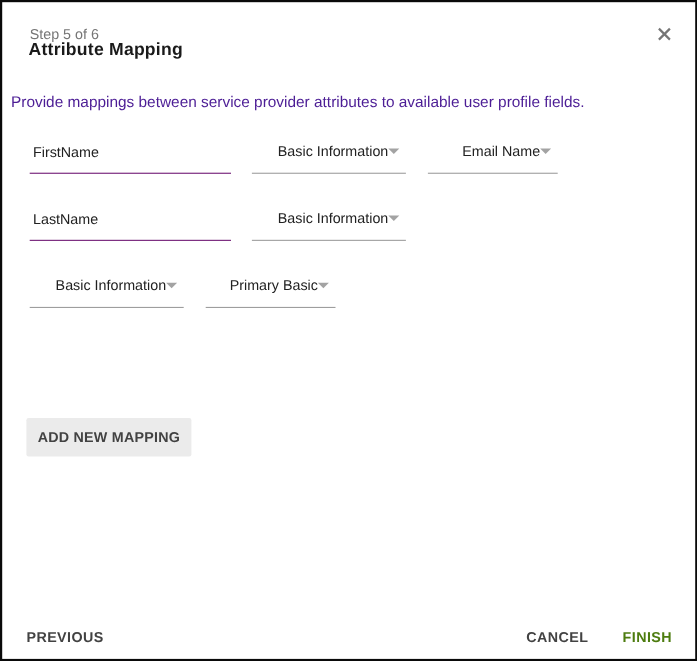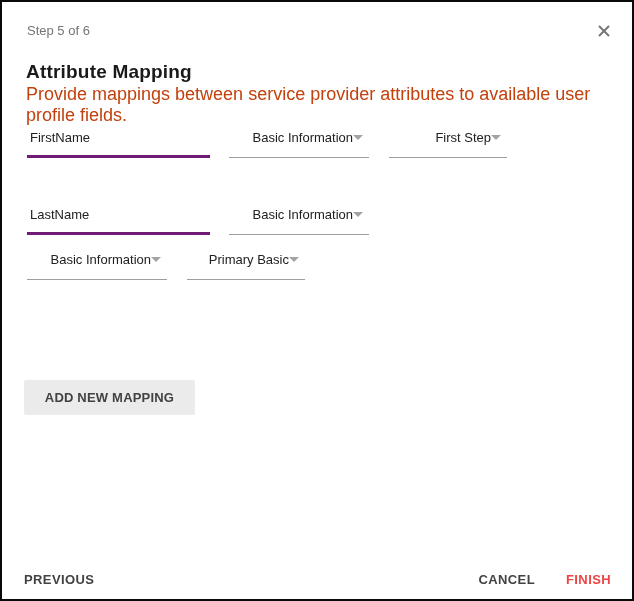--- a/index.html
+++ b/index.html
@@ -16,53 +16,52 @@
   }
   .step-label {
     position: absolute;
     left: 25px; top: 21px;
     font-size: 13px;
     color: #757575;
   }
   .dialog-title {
     position: absolute;
     left: 24px; top: 35px;
-    font-size: 19px;
+    font-size: 16px;
     font-weight: bold;
     color: #1a1a1a;
     letter-spacing: 0.2px;
-    margin-top: 24px;
   }
   .close-btn {
     position: absolute;
     right: 20px; top: 21px;
     width: 16px; height: 16px;
     cursor: pointer;
     display: flex; align-items: center; justify-content: center;
   }
   .description {
     position: absolute;
-    left: 24px; top: 82px;
-    font-size: 18px;
-    color: #c2410c;
+    left: 8px; top: 82px;
+    font-size: 14px;
+    color: #4c1d95;
   }
   .mapping-row {
     position: absolute;
     left: 25px;
     height: 29px;
     display: flex;
   }
   .row-1 { top: 127px; }
-  .row-2 { top: 204px; }
+  .row-2 { top: 188px; }
   .row-3 { top: 249px; }
   .attr-input {
     width: 183px;
     margin-right: 19px;
     border: none;
-    border-bottom: 3px solid #701a75;
+    border-bottom: 1px solid #701a75;
     font-family: "Liberation Sans", sans-serif;
     font-size: 13px;
     color: #212121;
     padding: 0 0 9px 3px;
     outline: none;
     background: transparent;
   }
   .dropdown {
     border-bottom: 1px solid #9e9e9e;
     display: flex;
@@ -78,21 +77,21 @@
   .dd-arrow {
     width: 0; height: 0;
     margin-top: 5px;
     border-left: 5px solid transparent;
     border-right: 5px solid transparent;
     border-top: 5px solid #a3a3a3;
   }
   .add-mapping-btn {
     position: absolute;
     left: 22px; top: 378px;
-    width: 171px; height: 35px;
+    width: 150px; height: 35px;
     background: #ebebeb;
     border: none;
     border-radius: 2px;
     font-family: "Liberation Sans", sans-serif;
     font-size: 13px;
     font-weight: bold;
     color: #424242;
     letter-spacing: 0.2px;
     cursor: pointer;
   }
@@ -101,21 +100,21 @@
     bottom: 12px;
     font-size: 13px;
     font-weight: bold;
     letter-spacing: 0.4px;
     color: #424242;
     cursor: pointer;
     margin-top: 24px;
   }
   .previous-btn { left: 22px; }
   .cancel-btn { right: 97px; }
-  .finish-btn { right: 21px; color: #ef4444; }
+  .finish-btn { right: 21px; color: #4d7c0f; }
 </style>
 </head>
 <body>
 
 <div class="dialog">
 
   <div class="step-label">Step 5 of 6</div>
   <div class="dialog-title">Attribute Mapping</div>
 
   <div class="close-btn">
@@ -127,21 +126,21 @@
 
   <div class="description">Provide mappings between service provider attributes to available user profile fields.</div>
 
   <div class="mapping-row row-1">
     <input class="attr-input" type="text" value="FirstName" style="">
     <div class="dropdown dd-category">
       <span>Basic Information</span>
       <span class="dd-arrow"></span>
     </div>
     <div class="dropdown dd-field">
-      <span>First Step</span>
+      <span>Email Name</span>
       <span class="dd-arrow"></span>
     </div>
   </div>
 
   <div class="mapping-row row-2">
     <input class="attr-input" type="text" value="LastName" style="">
     <div class="dropdown dd-category">
       <span>Basic Information</span>
       <span class="dd-arrow"></span>
     </div>

